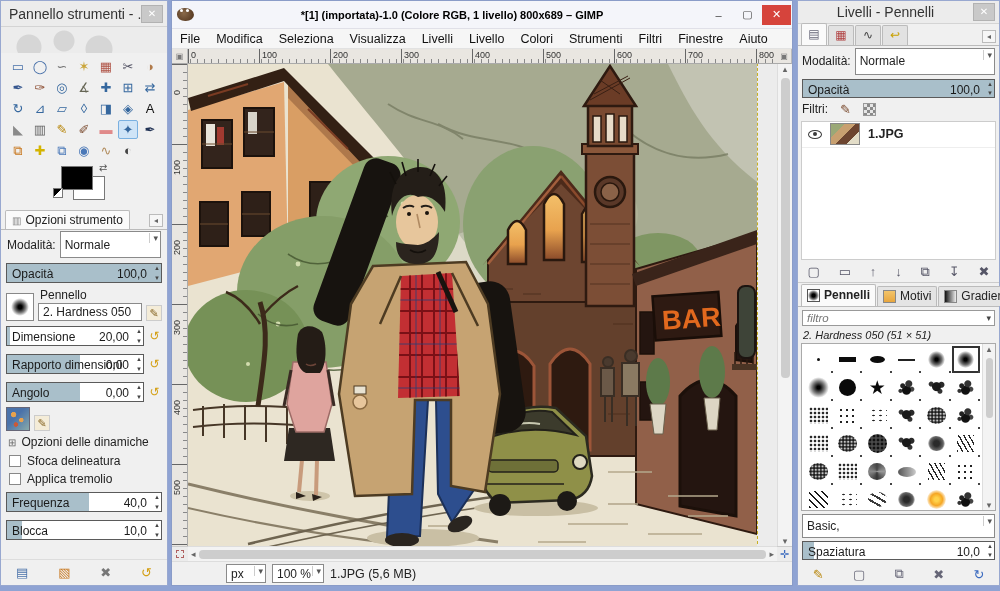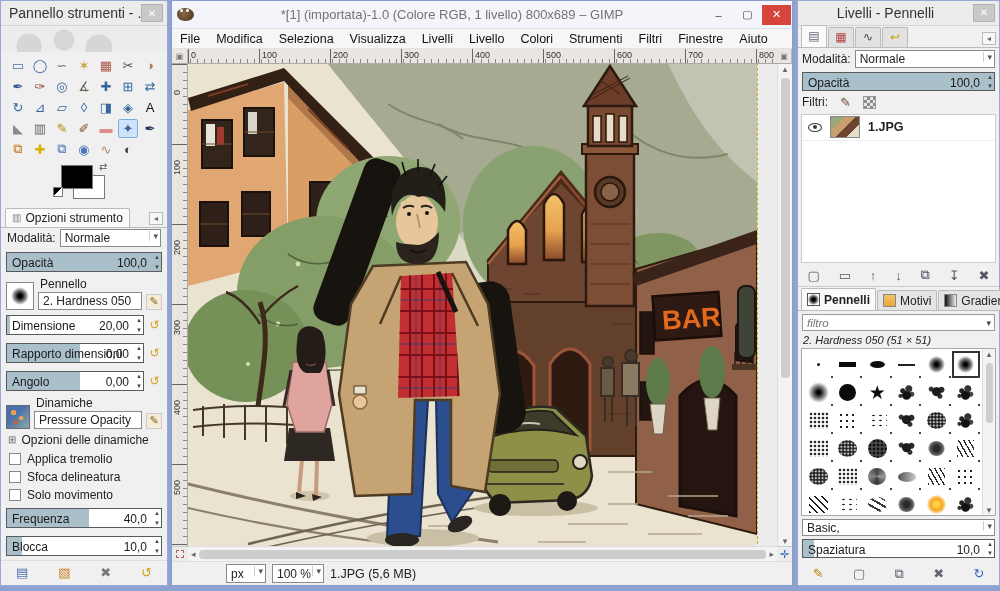--- a/index.html
+++ b/index.html
@@ -10,21 +10,21 @@
   .titlebar{height:26px;display:flex;align-items:center;background:#ececec;border-bottom:1px solid #d4d4d4;}
   .titlebar .t{flex:1;text-align:center;font-size:14px;color:#333;white-space:nowrap;overflow:hidden;}
   .xbtn{width:22px;height:18px;margin-right:4px;background:#c9c9c9;color:#fff;font-size:10px;display:flex;align-items:center;justify-content:center;border:1px solid #b2b2b2;}
   .gslider{position:relative;height:20px;border:1px solid #5a5a5a;background:#fff;font-size:12px;overflow:hidden;flex:1;}
   .gslider .fill{position:absolute;top:0;bottom:0;left:0;background:#a9bfca;}
   .gslider .sl{position:absolute;left:5px;top:3px;color:#1a1a1a;white-space:nowrap;}
   .gslider .sv{position:absolute;right:14px;top:3px;color:#1a1a1a;}
   .gslider .spin{position:absolute;right:1px;top:0;height:100%;display:flex;flex-direction:column;justify-content:space-between;font-size:6px;color:#444;line-height:1;padding:1px 0;}
   .srow{display:flex;align-items:center;gap:3px;margin:4px 5px;}
   .resetbtn{width:15px;height:15px;font-size:12px;color:#d4a017;display:flex;align-items:center;justify-content:center;}
-  .selectbox{height:18px;border:1px solid #8a8a8a;background:#fff;font-size:12px;display:flex;align-items:center;padding:0 4px;position:relative;}
+  .selectbox{height:27px;border:1px solid #8a8a8a;background:#fff;font-size:12px;display:flex;align-items:center;padding:0 4px;position:relative;}
   .selectbox .arr{position:absolute;right:2px;top:1px;font-size:9px;color:#555;border-left:1px solid #ccc;padding-left:3px;}
   .icb{display:flex;align-items:center;justify-content:center;font-size:13px;}
   .checker{width:13px;height:13px;border:1px solid #999;background:repeating-conic-gradient(#8a8a8a 0 25%,#e6e6e6 0 50%);background-size:6px 6px;}
   .eye{width:14px;height:9px;border:1.5px solid #3a3a3a;border-radius:50%;position:relative;}
   .eye::after{content:"";position:absolute;left:4px;top:1.5px;width:4px;height:4px;background:#3a3a3a;border-radius:50%;}
   
   #toolbox{left:0;top:0;width:168px;height:586px;display:flex;flex-direction:column;}
   .wilbermark{height:26px;background:#ececec;overflow:hidden;position:relative;}
   .wilbermark::before{content:"";position:absolute;left:8px;top:2px;width:120px;height:40px;background:
      radial-gradient(circle at 20px 18px,#d6d6d6 12px,transparent 13px),
@@ -52,21 +52,21 @@
   #dynicon::after{content:"";position:absolute;inset:0;background:radial-gradient(circle at 30% 30%,#e8a24e 2.5px,transparent 3px),radial-gradient(circle at 65% 55%,#e8a24e 2px,transparent 2.5px),radial-gradient(circle at 40% 75%,#c85a3a 2px,transparent 2.5px);}
   .cbrow{display:flex;align-items:center;gap:6px;padding:2px 8px;font-size:12px;height:18px;}
   .cbox{width:12px;height:12px;border:1px solid #888;background:#fff;}
   .expander{display:flex;align-items:center;gap:5px;font-size:12px;padding:3px 7px;}
   #tb-bottom{margin-top:auto;display:flex;justify-content:space-around;align-items:center;height:26px;border-top:1px solid #ddd;font-size:13px;}
   
   #mainwin{left:171px;top:0;width:622px;height:586px;display:flex;flex-direction:column;background:#f0f0f0;border:1px solid #8a9cc8;}
   #mtitle{height:28px;display:flex;align-items:center;background:#f4f5fa;border-bottom:1px solid #e0e0e8;}
   .wilber{width:17px;height:13px;margin:0 6px 0 5px;background:radial-gradient(circle at 40% 40%,#8a6a4a,#4a2e18);border-radius:45% 55% 50% 50%;position:relative;}
   .wilber::before{content:"";position:absolute;left:3px;top:1px;width:3px;height:3px;background:#fff;border-radius:50%;box-shadow:6px 0 0 #fff;}
-  #mtitle .t{flex:1;text-align:center;font-size:13px;color:#737373;white-space:nowrap;}
+  #mtitle .t{flex:1;text-align:center;font-size:11px;color:#000000;white-space:nowrap;font-weight:bold;}
   .winbtn{width:29px;height:20px;display:flex;align-items:center;justify-content:center;font-size:11px;color:#444;}
   .winbtn.close{background:#d6443c;color:#fff;margin-right:1px;}
   #menubar{height:20px;display:flex;align-items:center;background:#f6f6f6;border-bottom:1px solid #e2e2e2;font-size:12.5px;}
   #menubar .mi{padding:0 8px;height:100%;display:flex;align-items:center;color:#111;}
   .rulerrow{display:flex;height:15px;}
   .rcorner{width:16px;height:15px;background:#e9e6e1;border-right:1px solid #bbb;border-bottom:1px solid #aaa;display:flex;align-items:center;justify-content:center;font-size:8px;color:#777;}
   #hruler{flex:1;background:#e9e6e1;border-bottom:1px solid #aaa;display:flex;overflow:hidden;background-image:repeating-linear-gradient(90deg,#888 0 1px,transparent 1px 7.1px);background-size:100% 4px;background-position:2px 100%;background-repeat:no-repeat;}
   #hruler .num{width:71px;flex:0 0 71px;font-size:9px;color:#333;padding-left:2px;border-left:1px solid #666;height:100%;line-height:13px;}
   .contentrow{flex:1;display:flex;min-height:0;}
   #vruler{width:16px;background:#e9e6e1;border-right:1px solid #aaa;display:flex;flex-direction:column;overflow:hidden;background-image:repeating-linear-gradient(180deg,#888 0 1px,transparent 1px 8px);background-size:4px 100%;background-position:100% 0;background-repeat:no-repeat;}
@@ -259,43 +259,33 @@
         <span class="sv">0,00</span>
       <span class="spin">
           <i>▲</i>
           <i>▼</i>
         </span>
     </div>
     <div class="resetbtn">↺</div>
   </div>
   <div class="fieldrow" style="align-items:flex-end;">
     <div id="dynicon"></div>
-    <div style="flex:1">
-      <div style="font-size:12px;padding:0 0 1px 2px;">Dinamiche</div>
-      <div class="txtfield">
-          <span>Pressure Opacity</span>
-        </div>
-    </div>
     <div class="editbtn">✎</div>
   </div>
   <div class="expander">
     <span style="font-size:10px;color:#666;">⊞</span>
     <span>Opzioni delle dinamiche</span>
   </div>
   <div class="cbrow">
     <span class="cbox"></span>
-      <span>Applica tremolio</span>
+      <span>Sfoca delineatura</span>
   </div>
   <div class="cbrow">
     <span class="cbox"></span>
-      <span>Sfoca delineatura</span>
-  </div>
-  <div class="cbrow">
-    <span class="cbox"></span>
-      <span>Solo movimento</span>
+      <span>Applica tremolio</span>
   </div>
   <div class="srow">
     <div class="gslider">
       <div class="fill" style="width:53%"></div>
       <span class="sl">Frequenza</span>
         <span class="sv">40,0</span>
       <span class="spin">
           <i>▲</i>
           <i>▼</i>
         </span>

